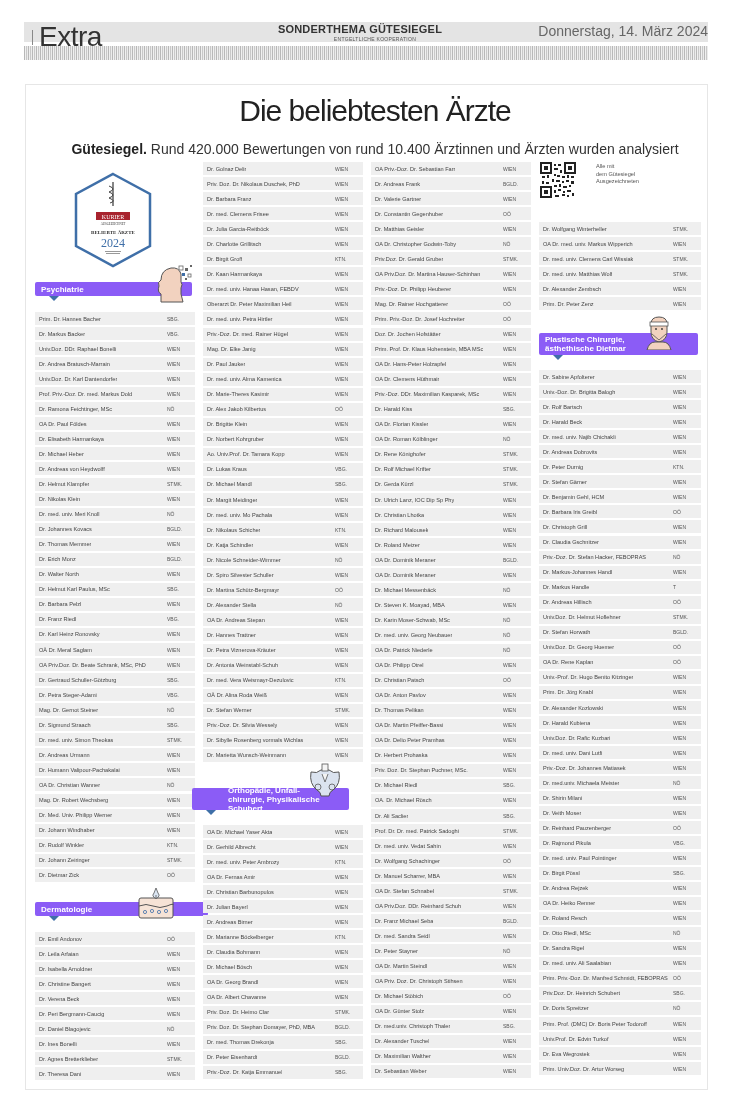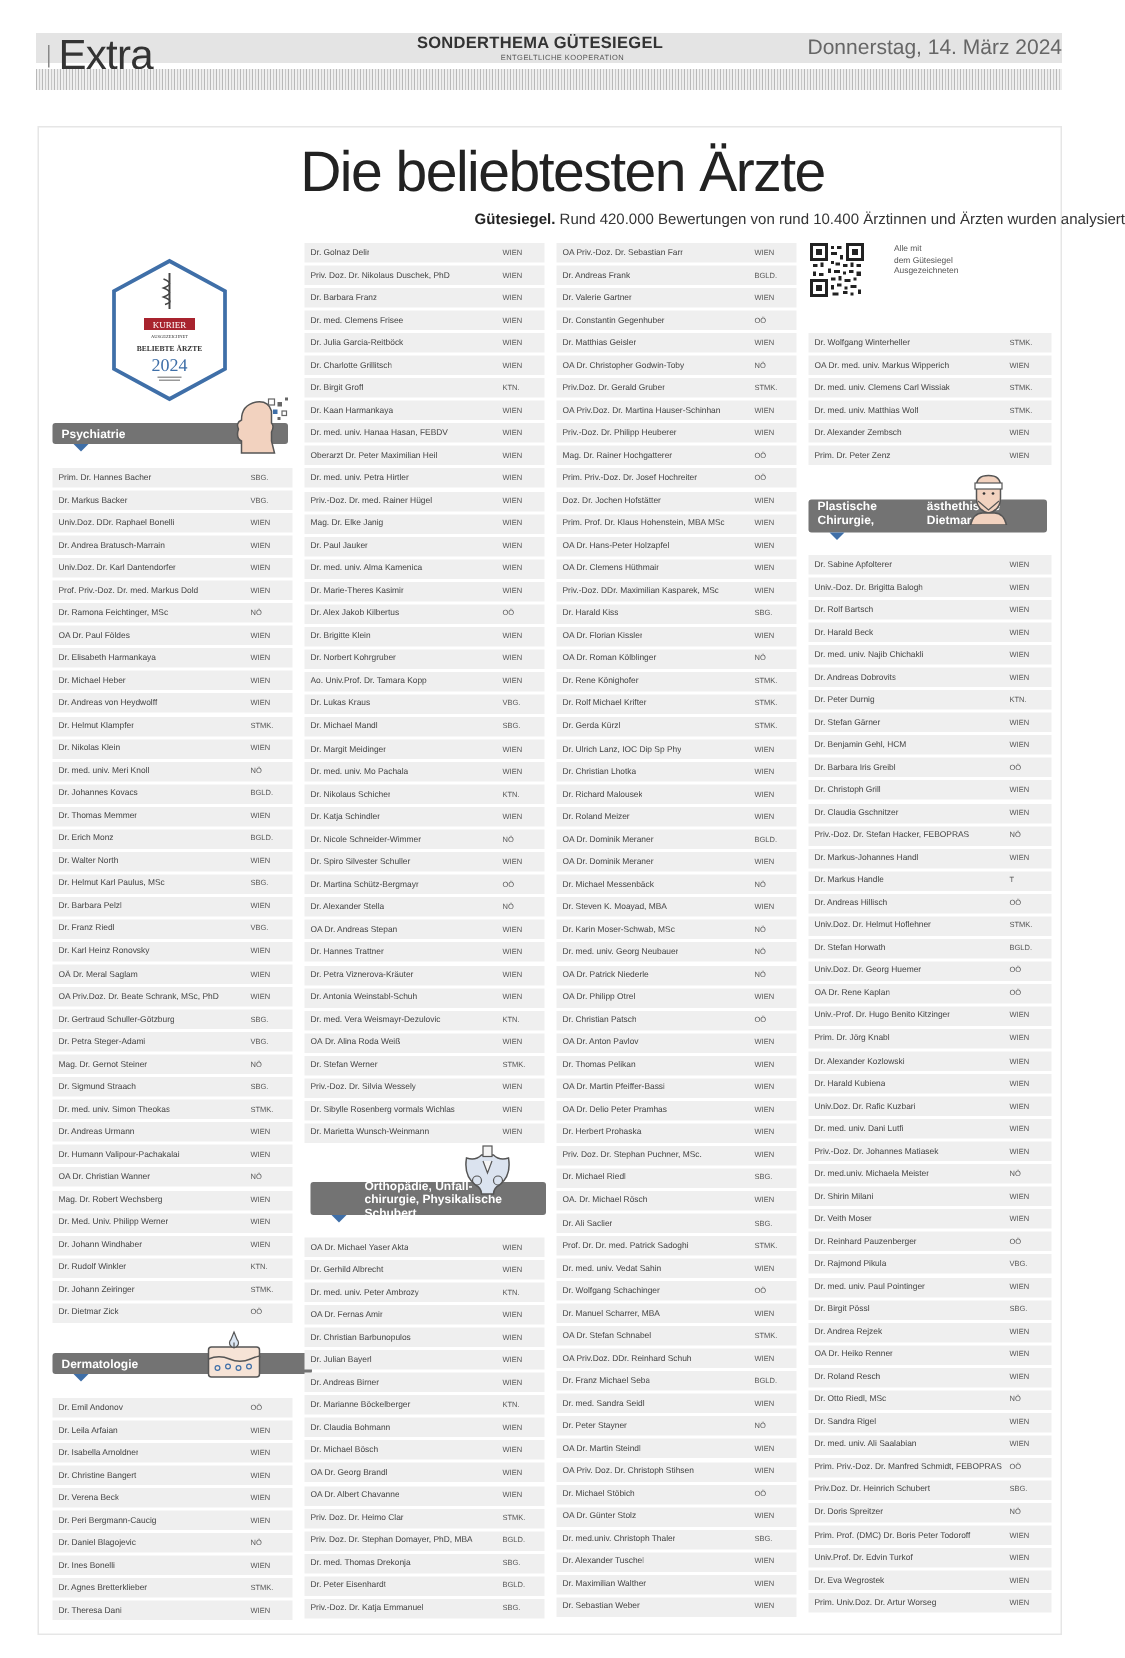--- a/index.html
+++ b/index.html
@@ -11,35 +11,35 @@
   .extra { position: absolute; left: 32px; top: 21px; font-size: 28px; color: #333; font-family: "Liberation Sans", sans-serif; letter-spacing: -0.5px; }
   .extra .bar { display: inline-block; width: 1px; height: 15px; background: #888; margin-right: 6px; vertical-align: 1px; }
   .sonder { position: absolute; left: 0; width: 720px; top: 23px; text-align: center; font-size: 11px; font-weight: bold; color: #333; letter-spacing: 0.2px; }
   .entgelt { position: absolute; left: 0; width: 750px; top: 36px; text-align: center; font-size: 5px; color: #555; letter-spacing: 0.3px; }
   .datum { position: absolute; right: 42px; top: 23px; font-size: 14px; color: #666; }
   .stripes { position: absolute; left: 24px; top: 46px; width: 684px; height: 14px;
     background: repeating-linear-gradient(90deg, #b8b8b8 0 1px, #f0f0f0 1px 2px, #c8c8c8 2px 3px, #ececec 3px 4px); }
 
   
   .card { position: absolute; left: 25px; top: 84px; width: 683px; height: 1006px; border: 1px solid #e6e6e6; background: #fff; }
-  .title { position: absolute; left: 0; width: 750px; top: 94px; text-align: center; font-size: 38px; color: #222; letter-spacing: -1px; font-family: "Liberation Sans", sans-serif; }
-  .subtitle { position: absolute; left: 0; width: 750px; top: 141px; text-align: right; font-size: 10px; color: #333; }
+  .title { position: absolute; left: 0; width: 750px; top: 94px; text-align: center; font-size: 30px; color: #222; letter-spacing: -1px; font-family: "Liberation Sans", sans-serif; }
+  .subtitle { position: absolute; left: 0; width: 750px; top: 141px; text-align: center; font-size: 14px; color: #333; }
   .subtitle b { color: #222; }
 
   
   .badge { position: absolute; left: 73px; top: 172px; width: 80px; height: 96px; }
 
   
   .col { position: absolute; }
   .row { height: 13px; margin-bottom: 2.05px; background: #efefef; display: flex; justify-content: space-between; align-items: center; padding: 0 4px 0 4px; font-size: 5.6px; color: #444; white-space: nowrap; overflow: hidden; }
   .row .reg { font-size: 5px; color: #555; width: 24px; text-align: left; flex-shrink: 0; }
   .row .nm { overflow: hidden; }
 
   
-  .sect { position: absolute; background: #737373; color: #fff; font-weight: bold; font-size: 8px; padding: 0 6px; border-radius: 2px; display: flex; align-items: center; line-height: 9px; }
+  .sect { position: absolute; background: #8b5cf6; color: #fff; font-weight: bold; font-size: 8px; padding: 0 6px; border-radius: 2px; display: flex; align-items: center; line-height: 9px; }
   .sect .tail { position: absolute; left: 14px; bottom: -5px; width: 0; height: 0; border-left: 5px solid transparent; border-right: 5px solid transparent; border-top: 5px solid #3f6fa8; }
   .icon-box { position: absolute; }
 
   
   .qr { position: absolute; left: 540px; top: 162px; width: 36px; height: 36px; }
   .qrtext { position: absolute; left: 596px; top: 163px; font-size: 5.6px; color: #555; line-height: 7.5px; }
 </style>
 </head>
 <body>
 
@@ -473,21 +473,21 @@
     <div class="row">
       <span class="nm">Dr. Sibylle Rosenberg vormals Wichlas</span>
       <span class="reg">WIEN</span>
     </div>
     <div class="row">
       <span class="nm">Dr. Marietta Wunsch-Weinmann</span>
       <span class="reg">WIEN</span>
     </div>
   </div>
 
-<div class="sect" style="left:207px; top:788px; width:157px; height:22px; flex-direction:column; align-items:flex-start; justify-content:center;padding-left:36px;">
+<div class="sect" style="left:192px; top:788px; width:157px; height:22px; flex-direction:column; align-items:flex-start; justify-content:center;padding-left:36px;">
   <span>Orthopädie, Unfall-</span>
   <span>chirurgie, Physikalische Schubert</span>
   <span class="tail"></span>
 </div>
 <div class="icon-box" style="left:307px; top:762px; width:36px; height:36px;">
   <svg width="36" height="36" viewBox="0 0 36 36">
     <path d="M4 10 Q2 22 10 28 Q14 30 14 34 H22 Q22 30 26 28 Q34 22 32 10 Q26 12 22 8 H14 Q10 12 4 10 Z" fill="#dbe3ef" stroke="#555" stroke-width="1"></path>
     <rect x="15" y="2" width="6" height="7" fill="#f4f4f4" stroke="#555" stroke-width="0.8"></rect>
     <circle cx="11" cy="25" r="3" fill="none" stroke="#555" stroke-width="0.8"></circle>
     <circle cx="25" cy="25" r="3" fill="none" stroke="#555" stroke-width="0.8"></circle>
@@ -832,21 +832,21 @@
     <div class="row">
       <span class="nm">Dr. Alexander Zembsch</span>
       <span class="reg">WIEN</span>
     </div>
     <div class="row">
       <span class="nm">Prim. Dr. Peter Zenz</span>
       <span class="reg">WIEN</span>
     </div>
   </div>
 
-<div class="sect" style="left:539px; top:333px; width:159px; height:22px; flex-direction:row; align-items:flex-start; justify-content:center;">
+<div class="sect" style="left:539px; top:333px; width:159px; height:22px; flex-direction:column; align-items:flex-start; justify-content:center;">
   <span>Plastische Chirurgie,</span>
   <span>ästhethische Dietmar</span>
   <span class="tail"></span>
 </div>
 <div class="icon-box" style="left:643px; top:314px; width:32px; height:36px;">
   <svg width="32" height="36" viewBox="0 0 32 36">
     <path d="M8 10 Q8 3 16 3 Q24 3 24 10 V18 Q24 26 16 28 Q8 26 8 18 Z" fill="#f2d2bf" stroke="#555" stroke-width="1"></path>
     <rect x="7" y="8" width="18" height="4" fill="#fff" stroke="#555" stroke-width="0.8"></rect>
     <path d="M9 20 L16 26 L23 20" fill="none" stroke="#555" stroke-width="0.8"></path>
     <circle cx="13" cy="15" r="0.9" fill="#333"></circle>

